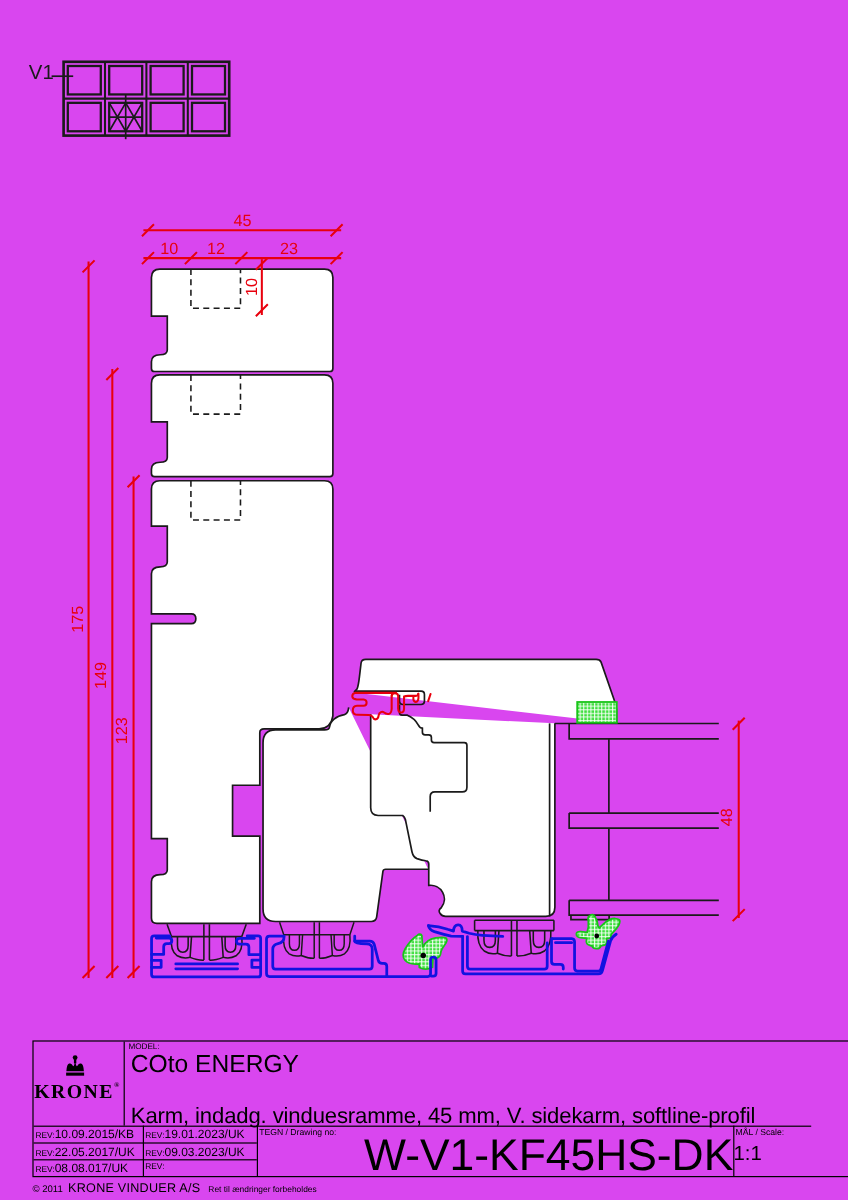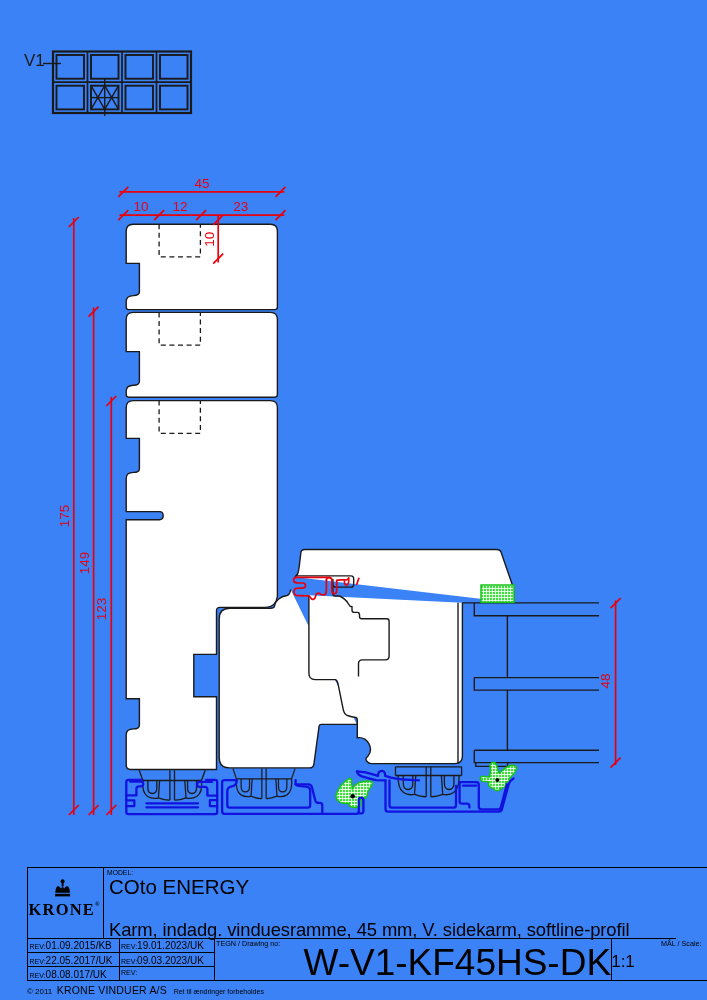--- a/index.html
+++ b/index.html
@@ -1,18 +1,18 @@
 <!DOCTYPE html>
 <html><head>
 <meta charset="utf-8">
 <style>
 html,body{margin:0;padding:0;background:#fff;width:707px;height:1000px;overflow:hidden;}
 *{box-sizing:border-box;}
 body{font-family:"Liberation Sans",sans-serif;color:#000;}
-#page{position:relative;width:707px;height:1000px;background:#3b82f6;}
+#page{position:relative;width:707px;height:1000px;background:#d946ef;}
 .abs{position:absolute;}
 </style>
 </head>
 <body>
 <div id="page">
 <svg class="abs" style="left:0;top:0" width="707" height="1000" viewBox="0 0 707 1000">
 <defs>
 <pattern id="gh" width="3" height="3" patternUnits="userSpaceOnUse">
 <rect width="3" height="3" fill="#3fdf3f"></rect>
 <path d="M0,0.5H3 M0.5,0V3" stroke="#fff" stroke-width="0.8"></path>
@@ -183,29 +183,29 @@
  <div class="abs" style="left:0;top:0;width:76.3px;height:69.5px;border-right:1.4px solid #000;"></div>
  <div class="abs" style="left:0;top:69.5px;width:647.5px;height:0;border-top:1.4px solid #000;"></div>
  <div class="abs" style="left:91px;top:69.5px;width:0;height:42px;border-left:1.4px solid #000;"></div>
  <div class="abs" style="left:186.1px;top:69.5px;width:0;height:42px;border-left:1.4px solid #000;"></div>
  <div class="abs" style="left:0;top:83.6px;width:186.1px;height:0;border-top:1.4px solid #000;"></div>
  <div class="abs" style="left:0;top:98.1px;width:186.1px;height:0;border-top:1.4px solid #000;"></div>
  <div class="abs" style="left:583.2px;top:69.5px;width:0;height:42px;border-left:1.4px solid #000;"></div>
  <div class="abs" style="left:79px;top:1px;font-size:6.8px;">MODEL:</div>
  <div class="abs" style="left:81px;top:7px;font-size:20.5px;">COto ENERGY</div>
  <div class="abs" style="left:81px;top:29.5px;font-size:18.4px;letter-spacing:-0.1px;margin-top:21px;">Karm, indadg. vinduesramme, 45 mm, V. sidekarm, softline-profil</div>
- <div class="abs" style="left:1.5px;top:72px;font-size:7px;">REV:<span style="font-size:10px;">01.09.2015/KB</span></div>
+ <div class="abs" style="left:1.5px;top:72px;font-size:7px;">REV:<span style="font-size:10px;">10.09.2015/KB</span></div>
  <div class="abs" style="left:1.5px;top:86.5px;font-size:7px;">REV:<span style="font-size:10px;">22.05.2017/UK</span></div>
  <div class="abs" style="left:1.5px;top:101px;font-size:7px;">REV:<span style="font-size:10px;">08.08.017/UK</span></div>
  <div class="abs" style="left:93px;top:72px;font-size:7px;">REV:<span style="font-size:10px;">19.01.2023/UK</span></div>
  <div class="abs" style="left:93px;top:86.5px;font-size:7px;">REV:<span style="font-size:10px;">09.03.2023/UK</span></div>
  <div class="abs" style="left:93px;top:101px;font-size:7px;">REV:</div>
  <div class="abs" style="left:188px;top:70.5px;font-size:7.2px;">TEGN / Drawing no:</div>
  <div class="abs" style="left:186.1px;top:74px;width:397px;text-align:right;font-size:37px;">W-V1-KF45HS-DK</div>
- <div class="abs" style="left:585px;top:70.5px;font-size:7.2px;padding-left:48px;">MÅL / Scale:</div>
+ <div class="abs" style="left:585px;top:70.5px;font-size:7.2px;">MÅL / Scale:</div>
  <div class="abs" style="left:583.2px;top:84px;width:68px;text-align:left;font-size:17px;">1:1</div>
 
  <svg class="abs" style="left:3px;top:6px" width="72" height="52" viewBox="0 0 72 52">
   <circle cx="31.6" cy="7.3" r="2" fill="#000"></circle>
   <rect x="30.6" y="8.6" width="2" height="3.6" fill="#000"></rect>
   <path d="M24.3,18.8 Q24.6,13 26.6,12.3 Q28.4,11.7 29.4,13.7 Q30.3,15.3 30.8,13.5 Q31.1,11.9 31.6,11.9 Q32.1,11.9 32.4,13.5 Q32.9,15.3 33.8,13.7 Q34.8,11.7 36.6,12.3 Q38.6,13 38.9,18.8 Z" fill="#000"></path>
   <rect x="24.1" y="19.8" width="15" height="2.6" fill="#000"></rect>
  </svg>
  <div class="abs" style="left:0px;top:31.5px;width:72px;text-align:center;font-family:'Liberation Serif',serif;font-weight:bold;font-size:16.5px;letter-spacing:1.2px;">KRONE<span style="font-size:6px;letter-spacing:0;vertical-align:9px;">®</span></div>
 </div>

